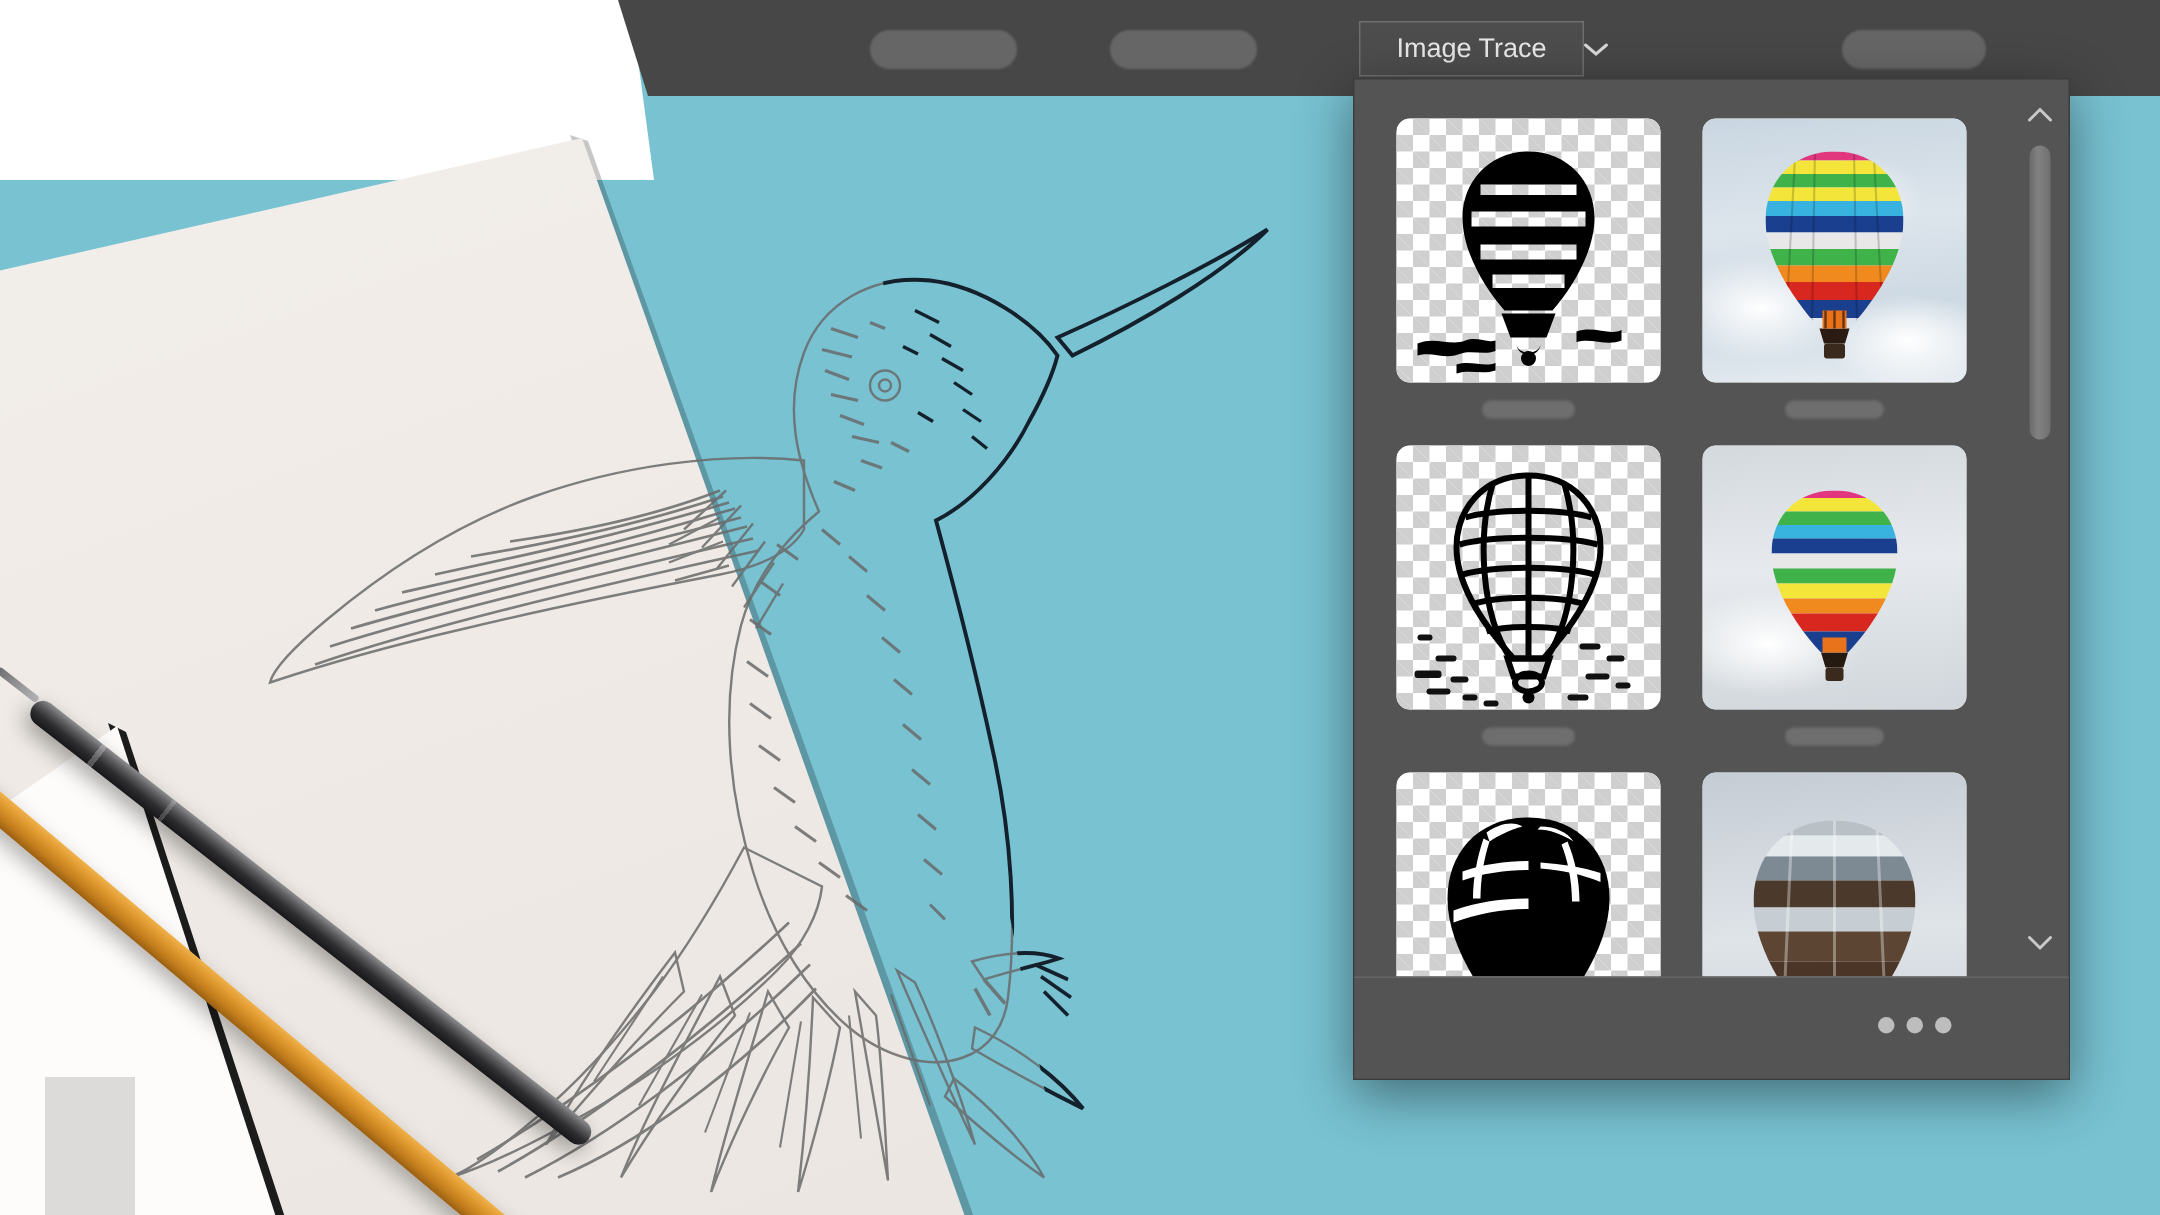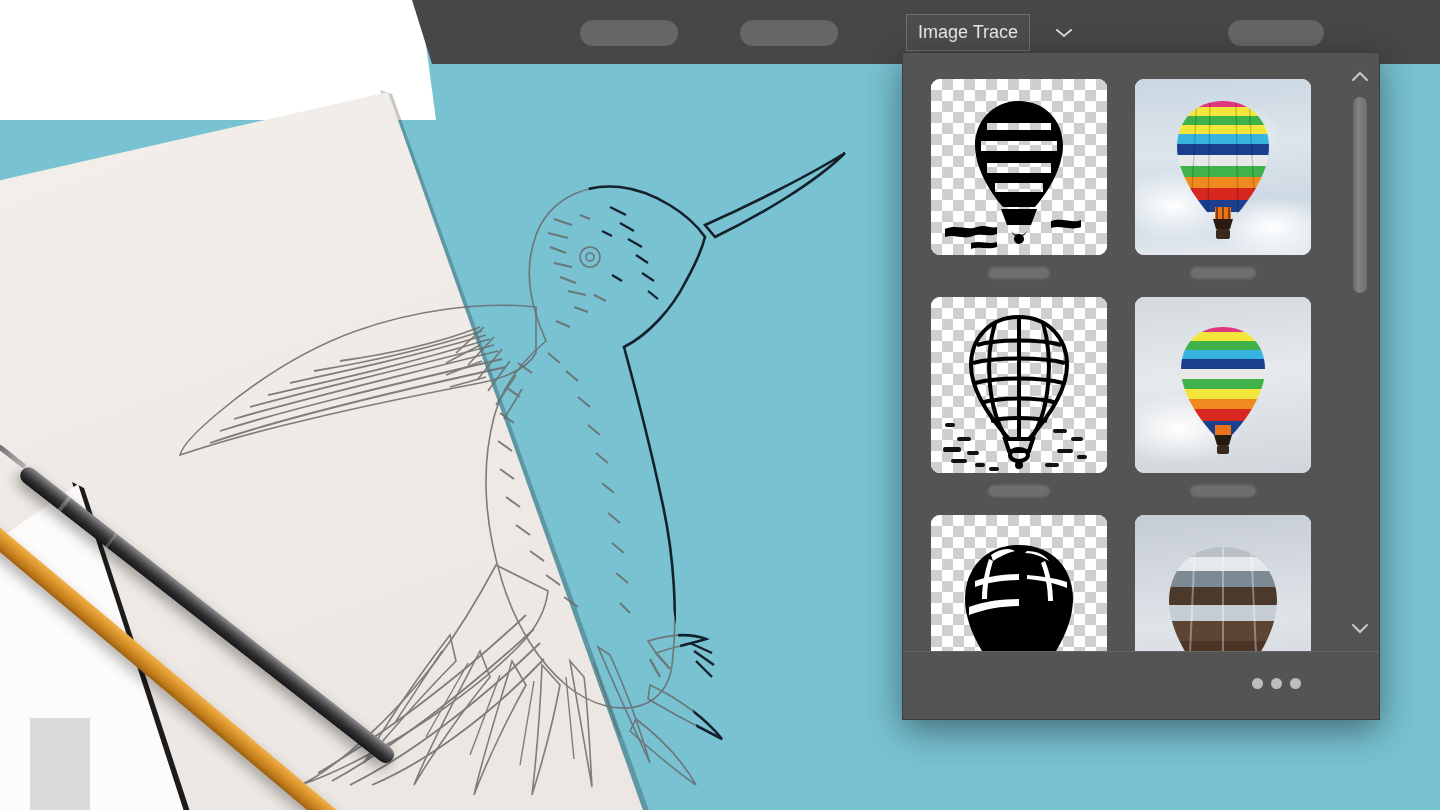--- a/index.html
+++ b/index.html
@@ -160,21 +160,21 @@
     display:flex; gap:8px;
   }
   .dots i { width:11px; height:11px; border-radius:50%; background:#bdbdbd; display:block; }
 
   
   .tb-pill {
     position:absolute; top:20px; height:26px; border-radius:13px;
     background:#666; filter:blur(.6px);
   }
   .trace-btn {
-    position:absolute; left:906px; top:14px; height:37px; padding:0 11px;
+    position:absolute; left:906px; top:14px; height:37px; padding:0 24px;
     display:flex; align-items:center; border:1px solid #6f6f6f;
     background:#4d4d4d; color:#e8e8e8; font-size:18px; cursor:pointer;
   }
   .trace-caret {
     position:absolute; left:1050px; top:14px; width:28px; height:37px;
     display:flex; align-items:center; justify-content:center; cursor:pointer;
   }
 </style>
 </head>
 <body>

